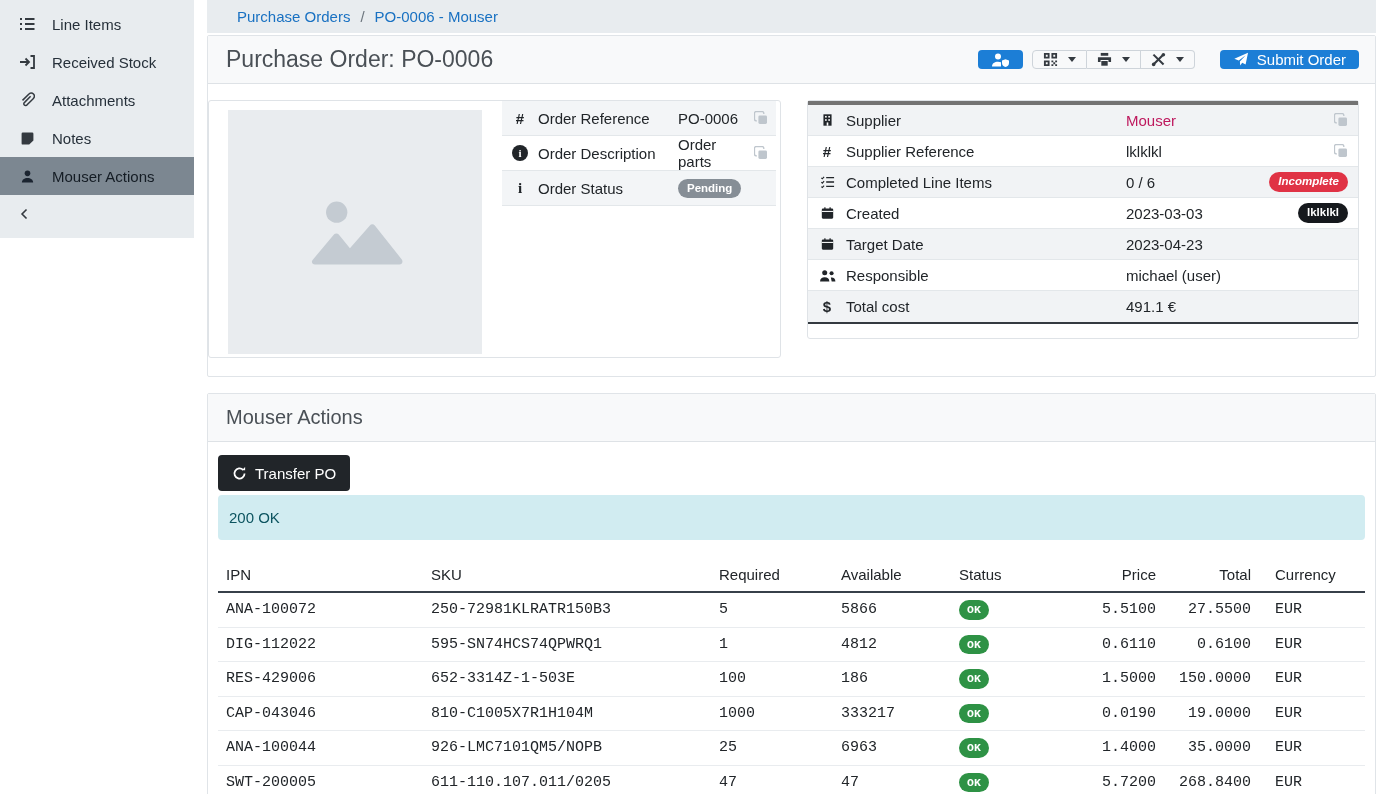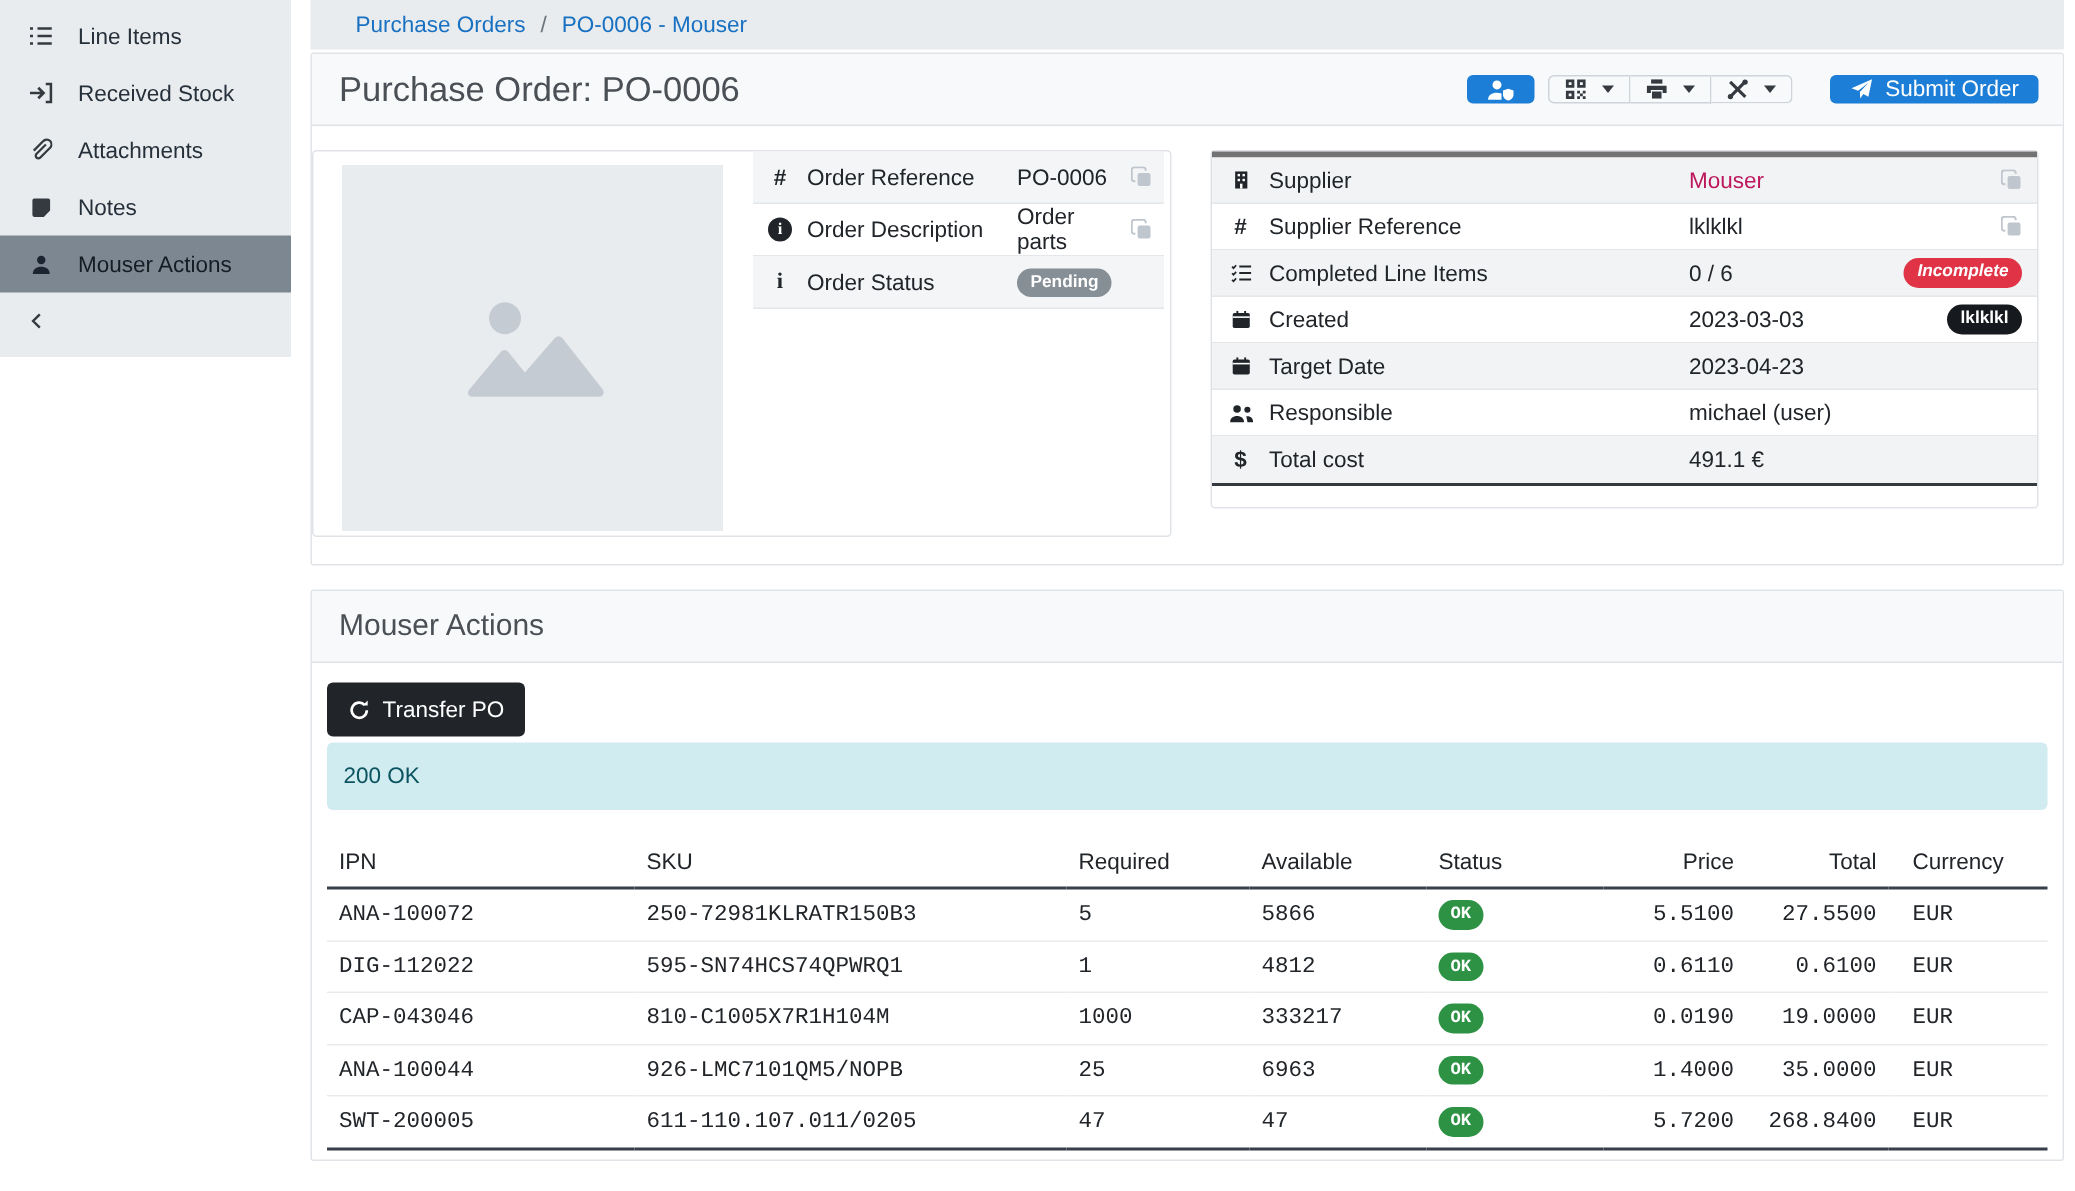--- a/index.html
+++ b/index.html
@@ -446,20 +446,30 @@
               <td>DIG-112022</td>
               <td>595-SN74HCS74QPWRQ1</td>
               <td>1</td>
               <td>4812</td>
               <td><span class="badge badge-green">OK</span></td>
               <td class="num">0.6110</td>
               <td class="num">0.6100</td>
               <td class="cur">EUR</td>
             </tr>
             <tr>
+              <td>RES-429006</td>
+              <td>652-3314Z-1-503E</td>
+              <td>100</td>
+              <td>186</td>
+              <td><span class="badge badge-green">OK</span></td>
+              <td class="num">1.5000</td>
+              <td class="num">150.0000</td>
+              <td class="cur">EUR</td>
+            </tr>
+            <tr>
               <td>CAP-043046</td>
               <td>810-C1005X7R1H104M</td>
               <td>1000</td>
               <td>333217</td>
               <td><span class="badge badge-green">OK</span></td>
               <td class="num">0.0190</td>
               <td class="num">19.0000</td>
               <td class="cur">EUR</td>
             </tr>
             <tr>

